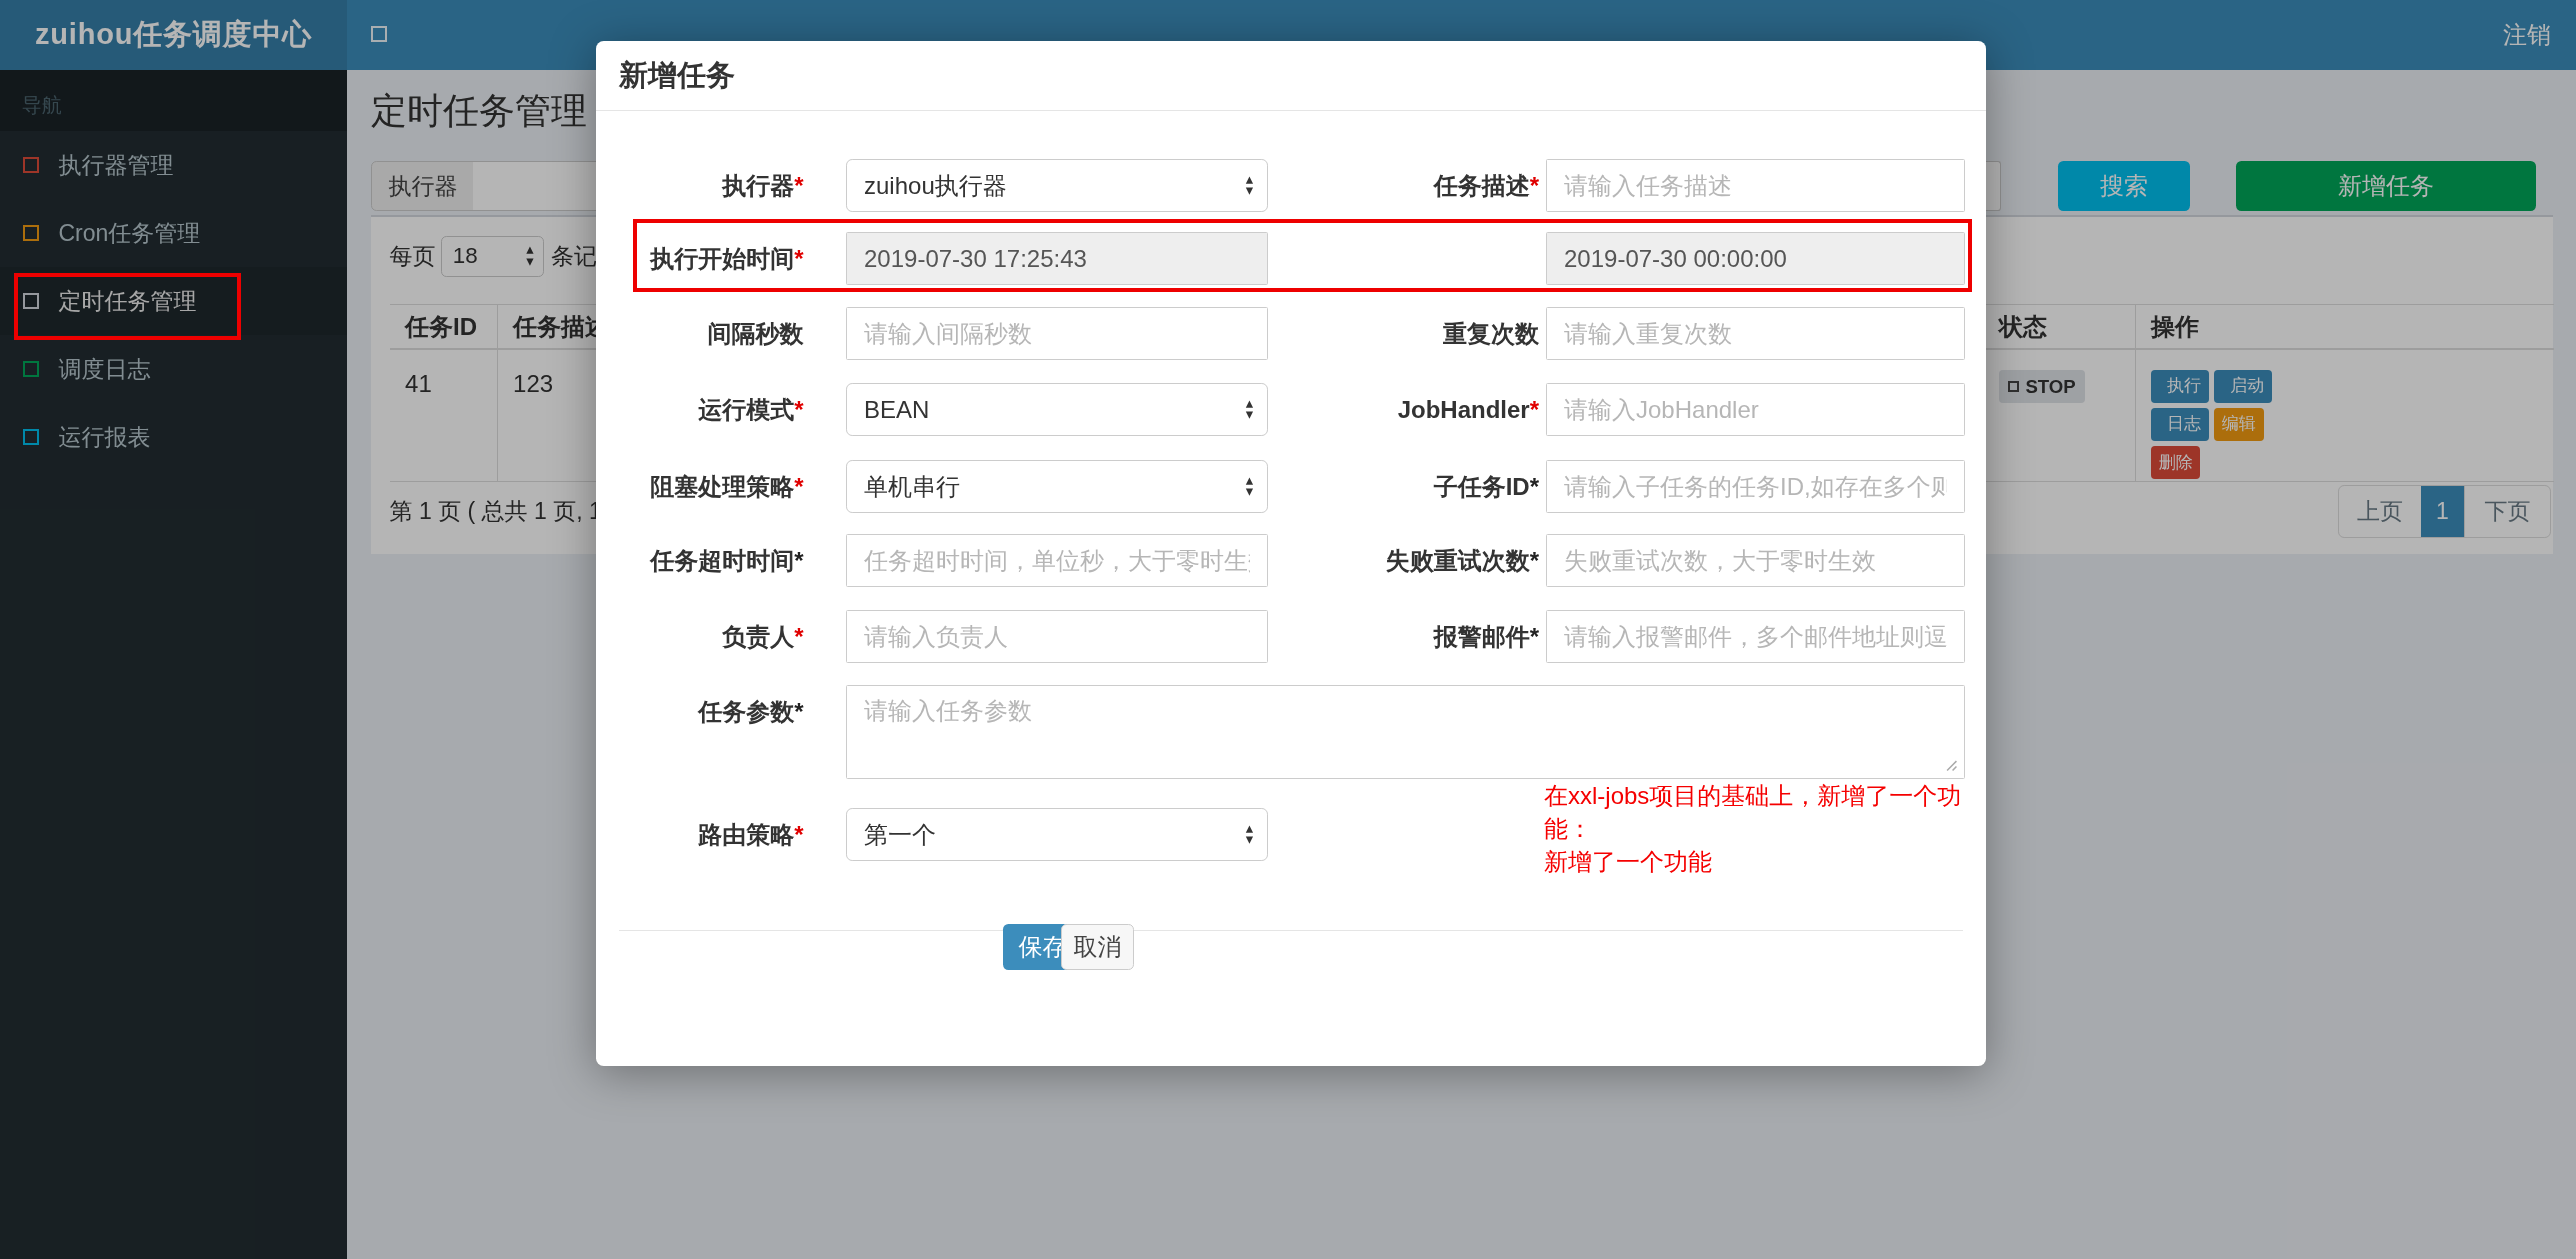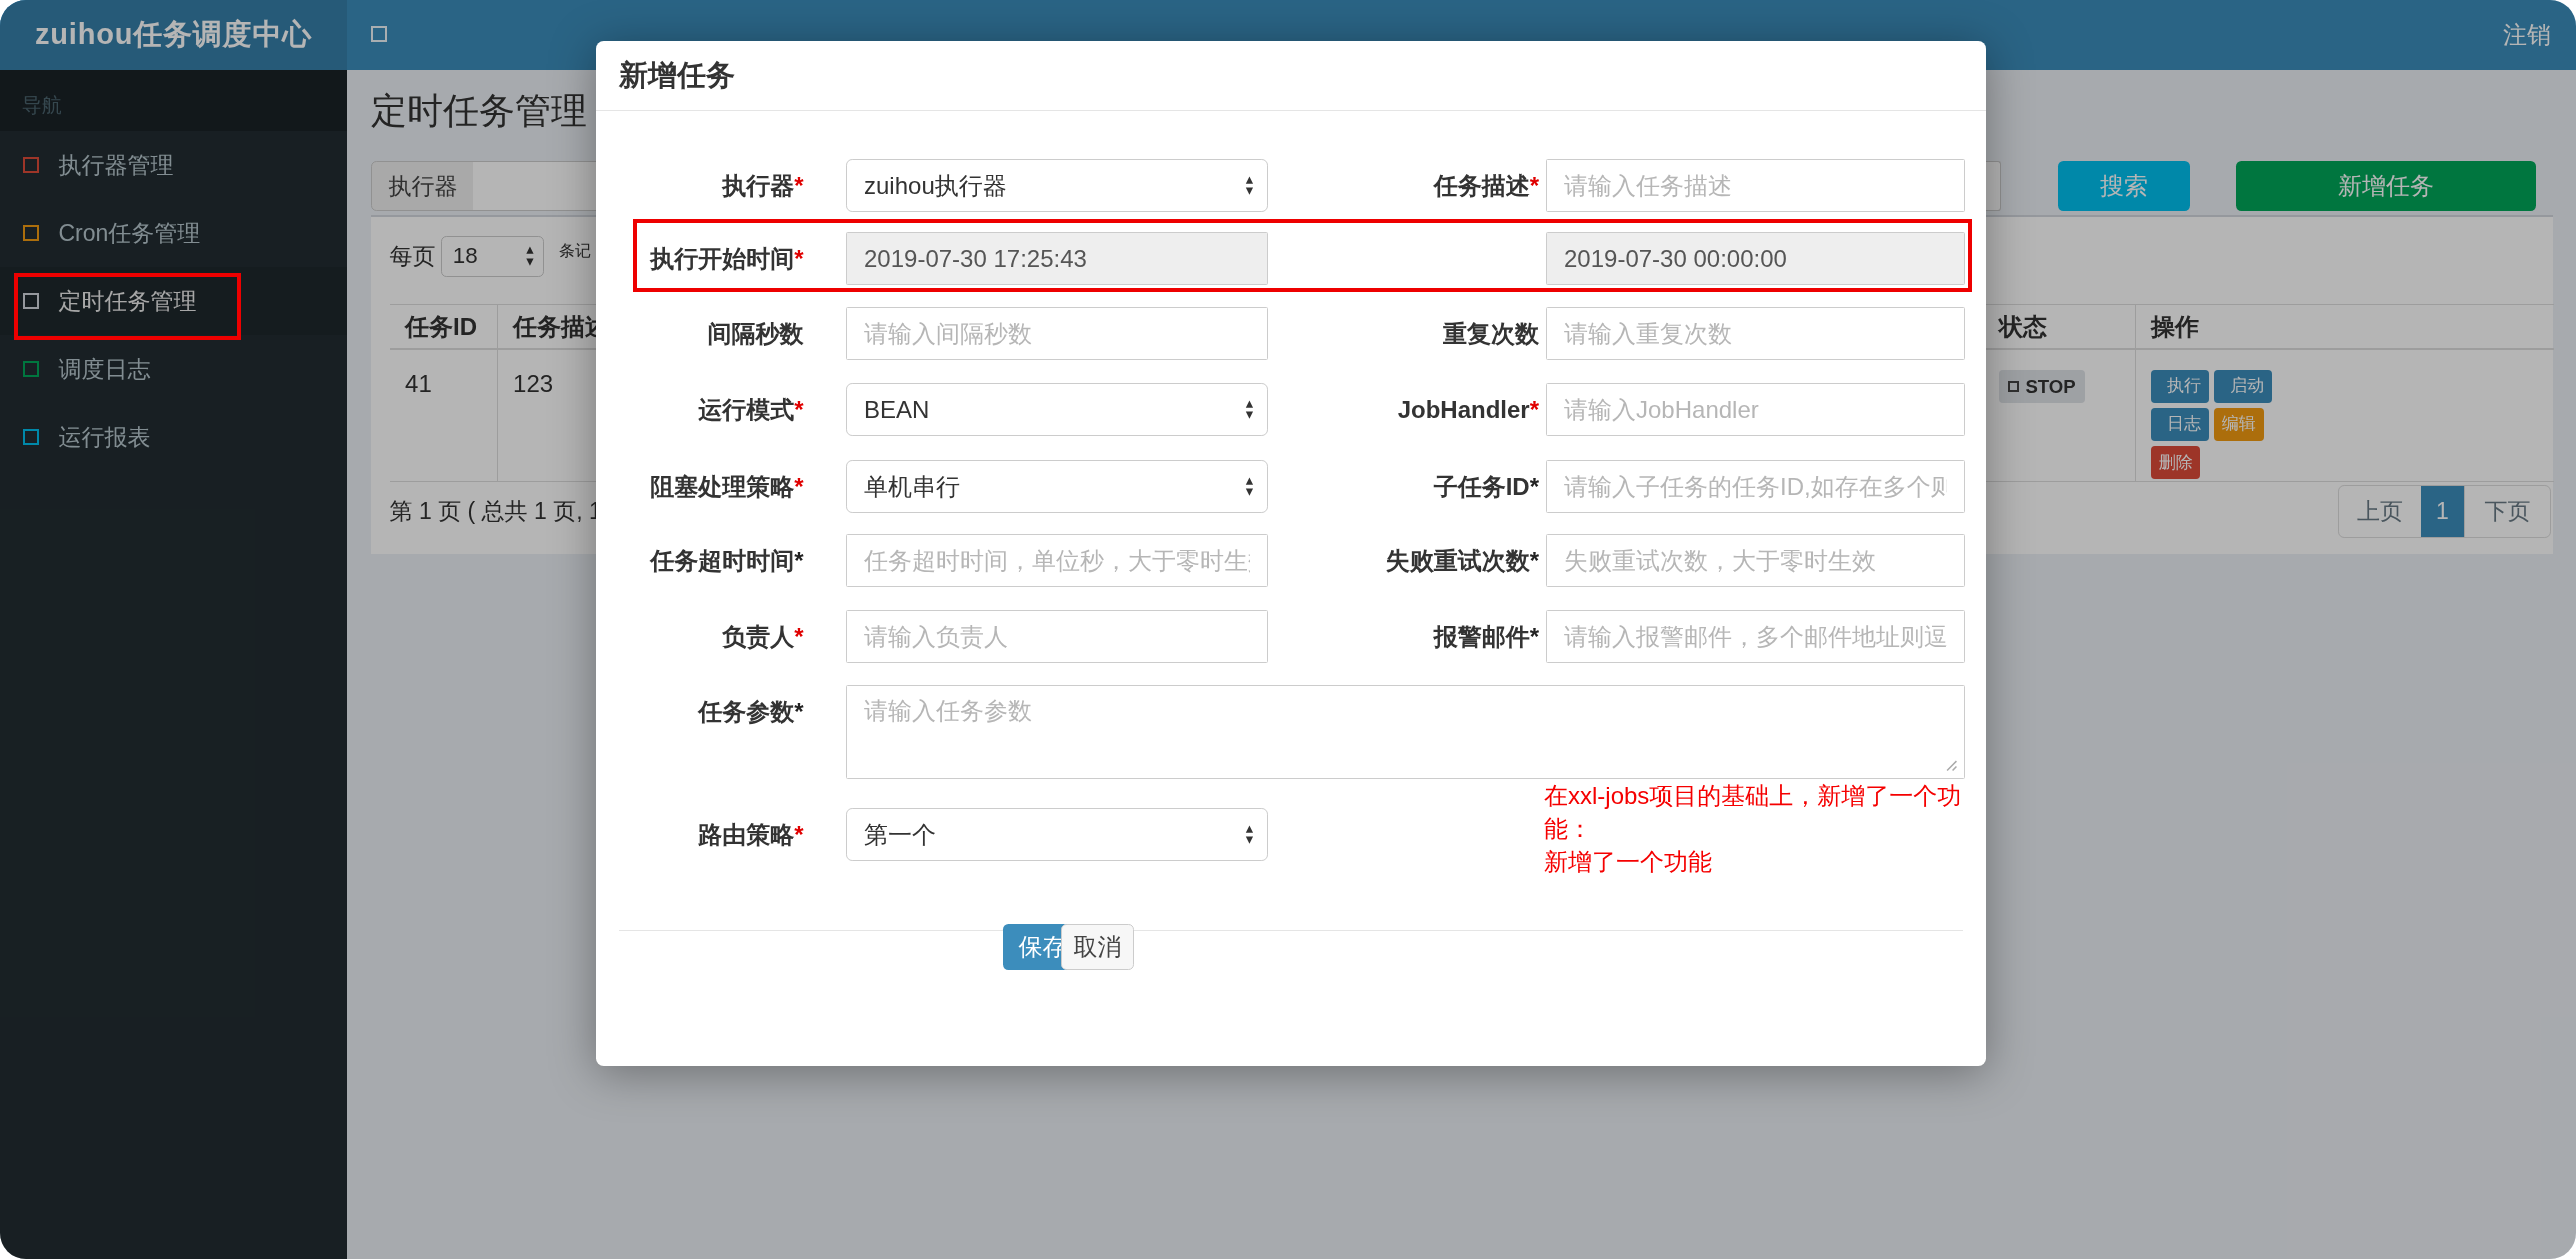--- a/index.html
+++ b/index.html
@@ -1,18 +1,18 @@
 <!DOCTYPE html>
 <html style="font-size:12.4px"><head>
 <meta charset="utf-8">
 <style>
   * { margin:0; padding:0; box-sizing:border-box; }
   html,body { width:2576px; height:1259px; }
   body { font-family:"Liberation Sans","DejaVu Sans",sans-serif; }
-  #screen { position:relative; width:2576px; height:1259px; overflow:hidden; background:#ecf0f5;border-radius:26px; }
+  #screen { position:relative; width:2576px; height:1259px; overflow:hidden; background:#ecf0f5; }
 
   
   .bg { position:absolute; inset:0; z-index:0; }
   .navbar { position:absolute; left:0; top:0; width:2576px; height:70px; background:#3c8dbc; }
   .logo { position:absolute; left:0; top:0; width:347px; height:70px; background:#367fa9;
           display:flex; align-items:center; justify-content:center; }
   .logo span { color:#fff; font-size:29px; font-weight:bold; letter-spacing:0.8px; }
   .toggle { position:absolute; left:371px; top:26px; width:16.2px; height:16.2px; border:2.3px solid rgba(255,255,255,.92); }
   .logout { position:absolute; right:25px; top:0; height:70px; line-height:70px; color:#fff; font-size:24px; cursor:pointer; }
 
@@ -31,21 +31,21 @@
   .finput { position:absolute; left:126px; top:91px; width:1528px; height:50px; background:#fff; border:1.5px solid #ccc; border-left:none;
             font-size:23px; color:#555; padding:0 15.5px; border-radius:0 3.1px 3.1px 0; }
   .btn { display:flex; align-items:center; justify-content:center; color:#fff; font-size:24px; border-radius:5.4px; cursor:pointer; }
   .btn-search { position:absolute; left:1711px; top:91px; width:132px; height:50px; background:#00c0ef; }
   .btn-add { position:absolute; left:1889px; top:91px; width:300px; height:50px; background:#00a65a; }
 
   .box { position:absolute; left:24px; top:145px; width:2182px; height:339px; background:#fff; border-top:2.3px solid #d2d6de; }
   .pp-label { position:absolute; left:18.6px; top:24px; font-size:23px; color:#333; }
   .pp-select { position:absolute; left:70px; top:18.6px; width:103px; height:41px; border:1.5px solid #ccc; border-radius:5.4px; background:#fff;
                display:flex; align-items:center; padding:0 10.8px; font-size:22.4px; color:#333; cursor:pointer; }
-  .pp-suffix { position:absolute; left:188px; top:24px; font-size:16px; color:#333;text-align:center; }
+  .pp-suffix { position:absolute; left:180px; top:24px; font-size:23px; color:#333;text-align:center; }
 
   .tbl { position:absolute; left:18.6px; top:87px; width:2163px; display:grid;
          grid-template-columns:107px 1486px 152px 419px; grid-template-rows:46px 132px; }
   .th { border-top:1.5px solid #ddd; border-bottom:2.3px solid #ddd; display:flex; align-items:center; padding-left:15.5px;
         font-size:24px; font-weight:bold; color:#333; }
   .td { border-bottom:1.5px solid #ddd; padding:20px 0 0 15.5px; font-size:24px; color:#333; }
   .cdiv { border-left:1.5px solid #ddd; }
   .badge-stop { display:inline-flex; align-items:center; gap:6.2px; background:#dfe3e8; color:#333; font-weight:bold;
                 font-size:18.6px; padding:5.4px 9.3px; border-radius:3.9px; }
   .badge-stop i { display:inline-block; width:10.8px; height:10.8px; border:2.3px solid #444; }

